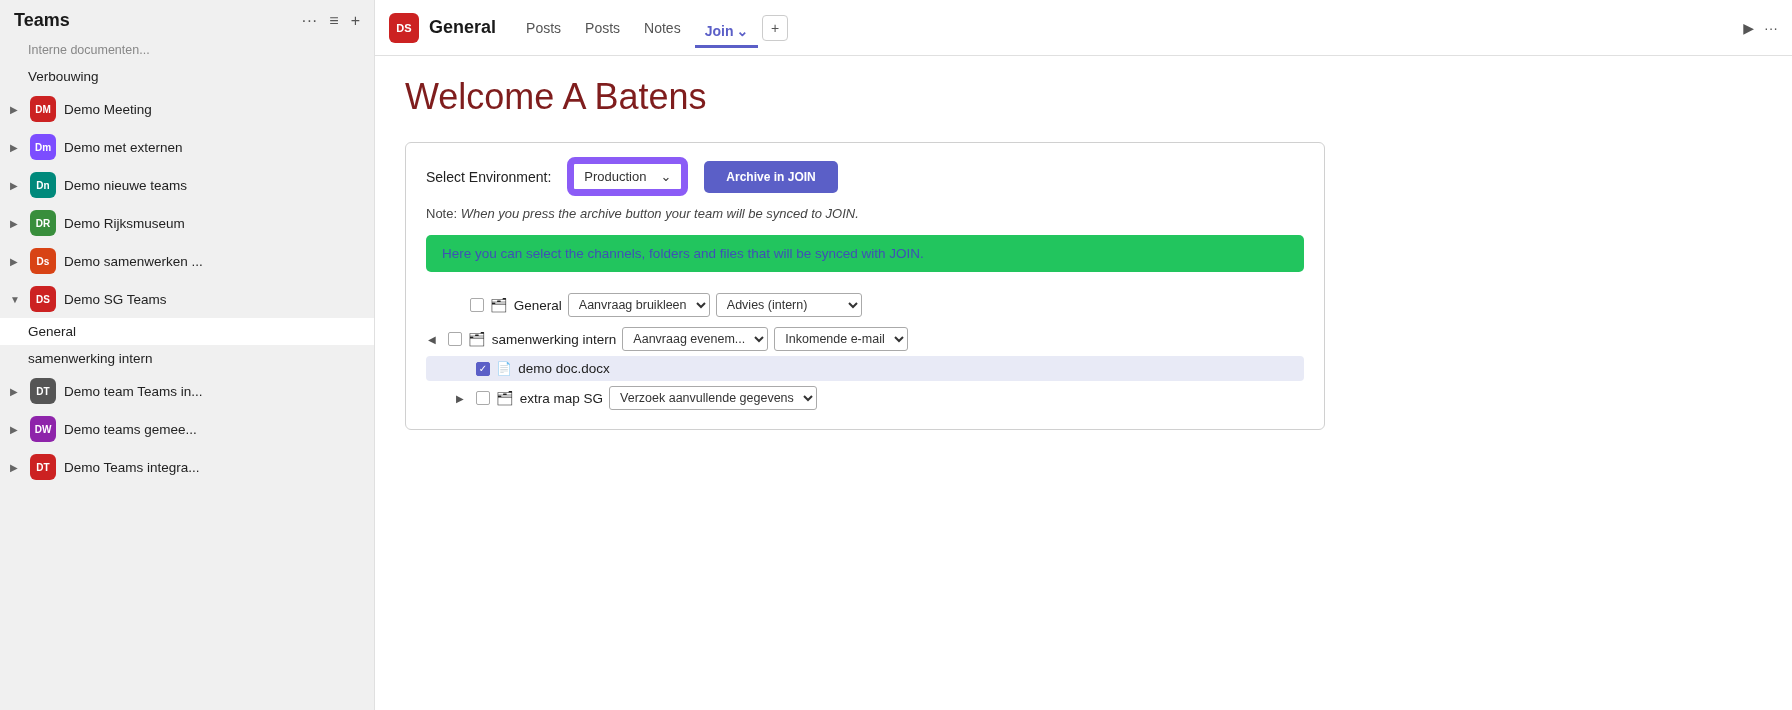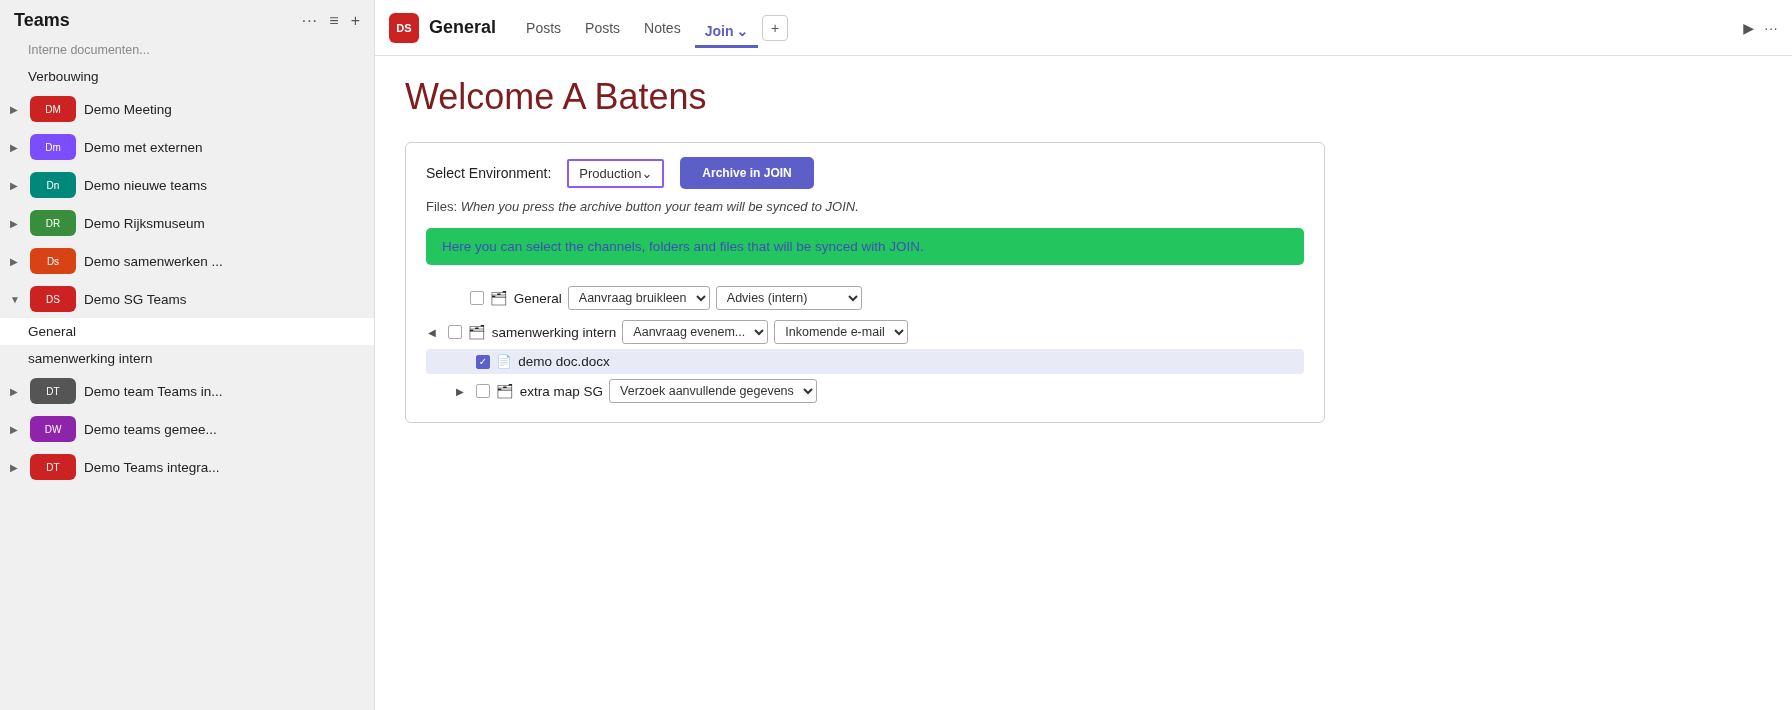--- a/index.html
+++ b/index.html
@@ -40,28 +40,28 @@
     .sidebar-item {
       display: flex;
       align-items: center;
       padding: 6px 14px 6px 10px;
       cursor: pointer;
       color: #222;
       gap: 8px;
       font-size: 13.5px;
     }
     .sidebar-item .avatar {
-      width: 46px;
+      width: 26px;
       height: 26px;
       border-radius: 6px;
       display: flex;
       align-items: center;
       justify-content: center;
       font-size: 10px;
-      font-weight: 400;
+      font-weight: 700;
       color: #fff;
       flex-shrink: 0;
     }
     .sidebar-item .expand-icon {
       width: 12px;
       color: #666;
       font-size: 10px;
     }
     .sidebar-item .item-label {
       flex: 1;
@@ -191,30 +191,30 @@
       display: flex;
       align-items: center;
       gap: 16px;
       margin-bottom: 10px;
     }
     .env-label {
       font-size: 14px;
       color: #222;
     }
     .env-select {
-      border: 2px solid #8b5cf6;
-      border-radius: 2px;
+      border: 7px solid #8b5cf6;
+      border-radius: 8px;
       padding: 5px 10px;
       font-size: 13px;
       color: #333;
       background: #fff;
       cursor: pointer;
       display: flex;
       align-items: center;
-      gap: 0;
+      gap: 14px;
     }
     .archive-btn {
       background: #5b5fc7;
       color: #fff;
       border: none;
       border-radius: 5px;
       padding: 9px 22px;
       font-size: 12px;
       font-weight: 700;
       cursor: pointer;
@@ -394,21 +394,21 @@
       <div class="archive-top-row">
         <span class="env-label">Select Environment:</span>
         <div class="env-select">
           <span>Production</span>
           <span>⌄</span>
         </div>
         <button class="archive-btn">Archive in JOIN</button>
       </div>
 
       <p class="archive-note">
-        <span>Files:</span>
+        <span>Note:</span>
         <em>When you press the archive button your team will be synced to JOIN.</em>
       </p>
 
       <div class="sync-info-box">
         <span>Here you can select the channels, folders and files that will be synced with JOIN.</span>
       </div>
 
       <div class="tree">
 
         <div class="tree-row">

